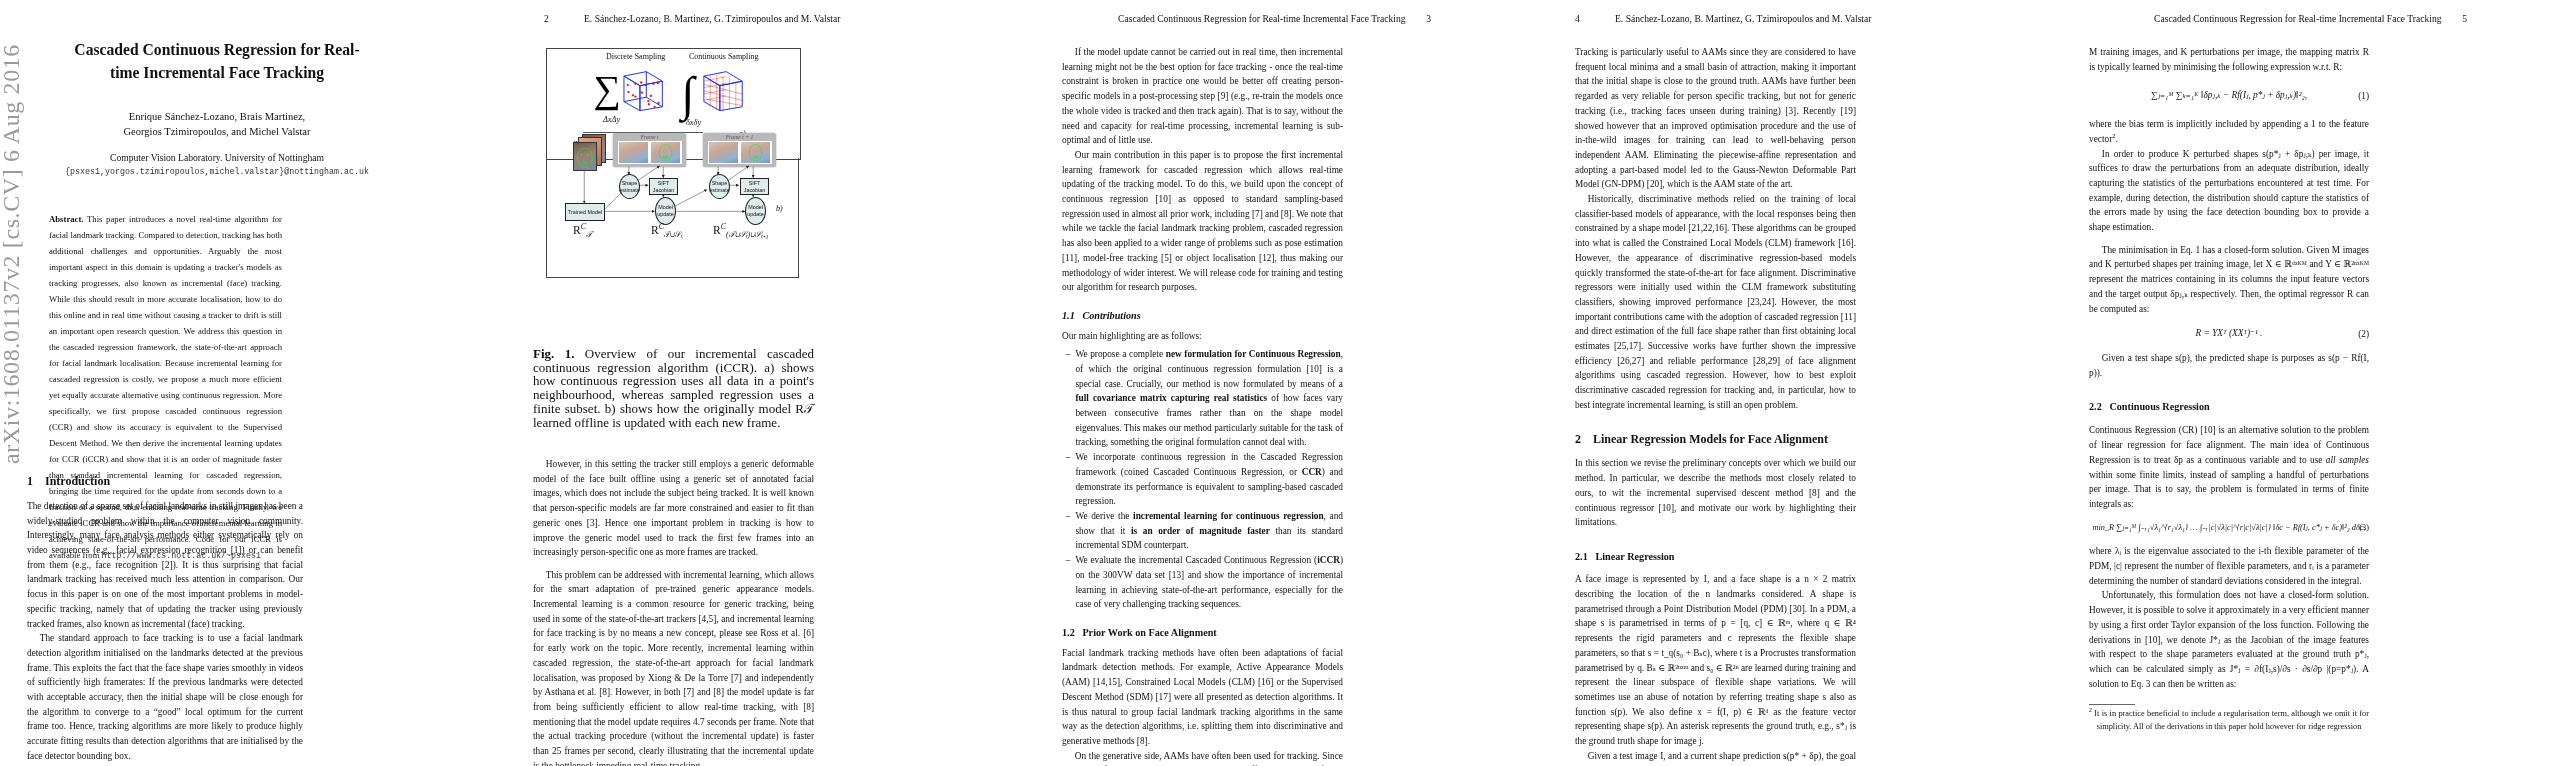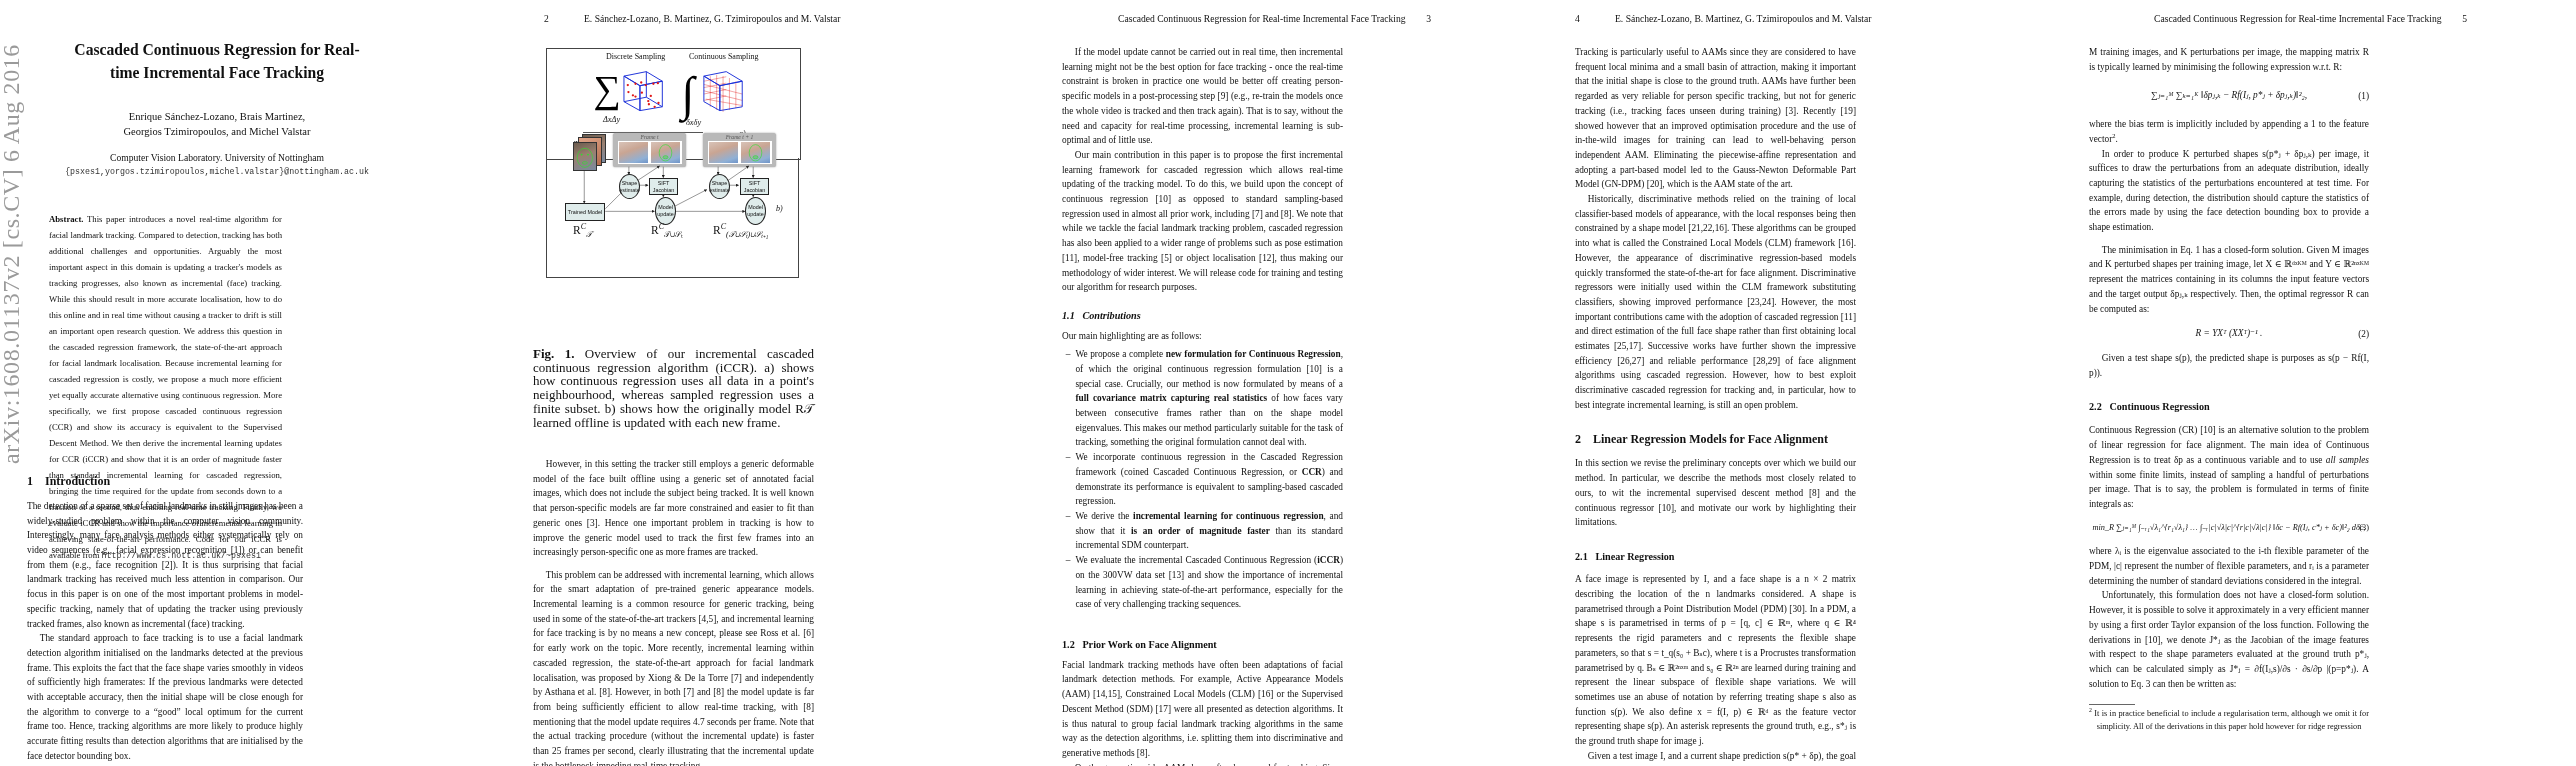--- a/index.html
+++ b/index.html
@@ -250,21 +250,21 @@
     <h3 class="sub" style="margin-top:14px;font-style:italic;">
       <span class="subnum">1.1</span><span>Contributions</span>
     </h3>
     <p style="margin-top:5.1px;">Our main highlighting are as follows:</p>
     <ul class="ul">
       <li><span>We propose a complete </span><b>new formulation for Continuous Regression</b><span>, of which the original continuous regression formulation [10] is a special case. Crucially, our method is now formulated by means of a </span><b>full covariance matrix capturing real statistics</b><span> of how faces vary between consecutive frames rather than on the shape model eigenvalues. This makes our method particularly suitable for the task of tracking, something the original formulation cannot deal with.</span></li>
       <li><span>We incorporate continuous regression in the Cascaded Regression framework (coined Cascaded Continuous Regression, or </span><b>CCR</b><span>) and demonstrate its performance is equivalent to sampling-based cascaded regression.</span></li>
       <li><span>We derive the </span><b>incremental learning for continuous regression</b><span>, and show that it </span><b>is an order of magnitude faster</b><span> than its standard incremental SDM counterpart.</span></li>
       <li><span>We evaluate the incremental Cascaded Continuous Regression (</span><b>iCCR</b><span>) on the 300VW data set [13] and show the importance of incremental learning in achieving state-of-the-art performance, especially for the case of very challenging tracking sequences.</span></li>
     </ul>
-    <h3 class="sub" style="margin-top:26px;">
+    <h3 class="sub" style="margin-top:14px;">
       <span class="subnum">1.2</span><span>Prior Work on Face Alignment</span>
     </h3>
     <p style="margin-top:5.1px;">Facial landmark tracking methods have often been adaptations of facial landmark detection methods. For example, Active Appearance Models (AAM) [14,15], Constrained Local Models (CLM) [16] or the Supervised Descent Method (SDM) [17] were all presented as detection algorithms. It is thus natural to group facial landmark tracking algorithms in the same way as the detection algorithms, i.e. splitting them into discriminative and generative methods [8].</p>
     <p class="ind"><span>On the generative side, AAMs have often been used for tracking. Since the model fitting relies on gradient descent, it suffices to start the fitting from the last solution</span>.</p>
 
   </div>
 </div>
 
 <div class="page p4">
   <div class="runhead" style="left:29px;">

